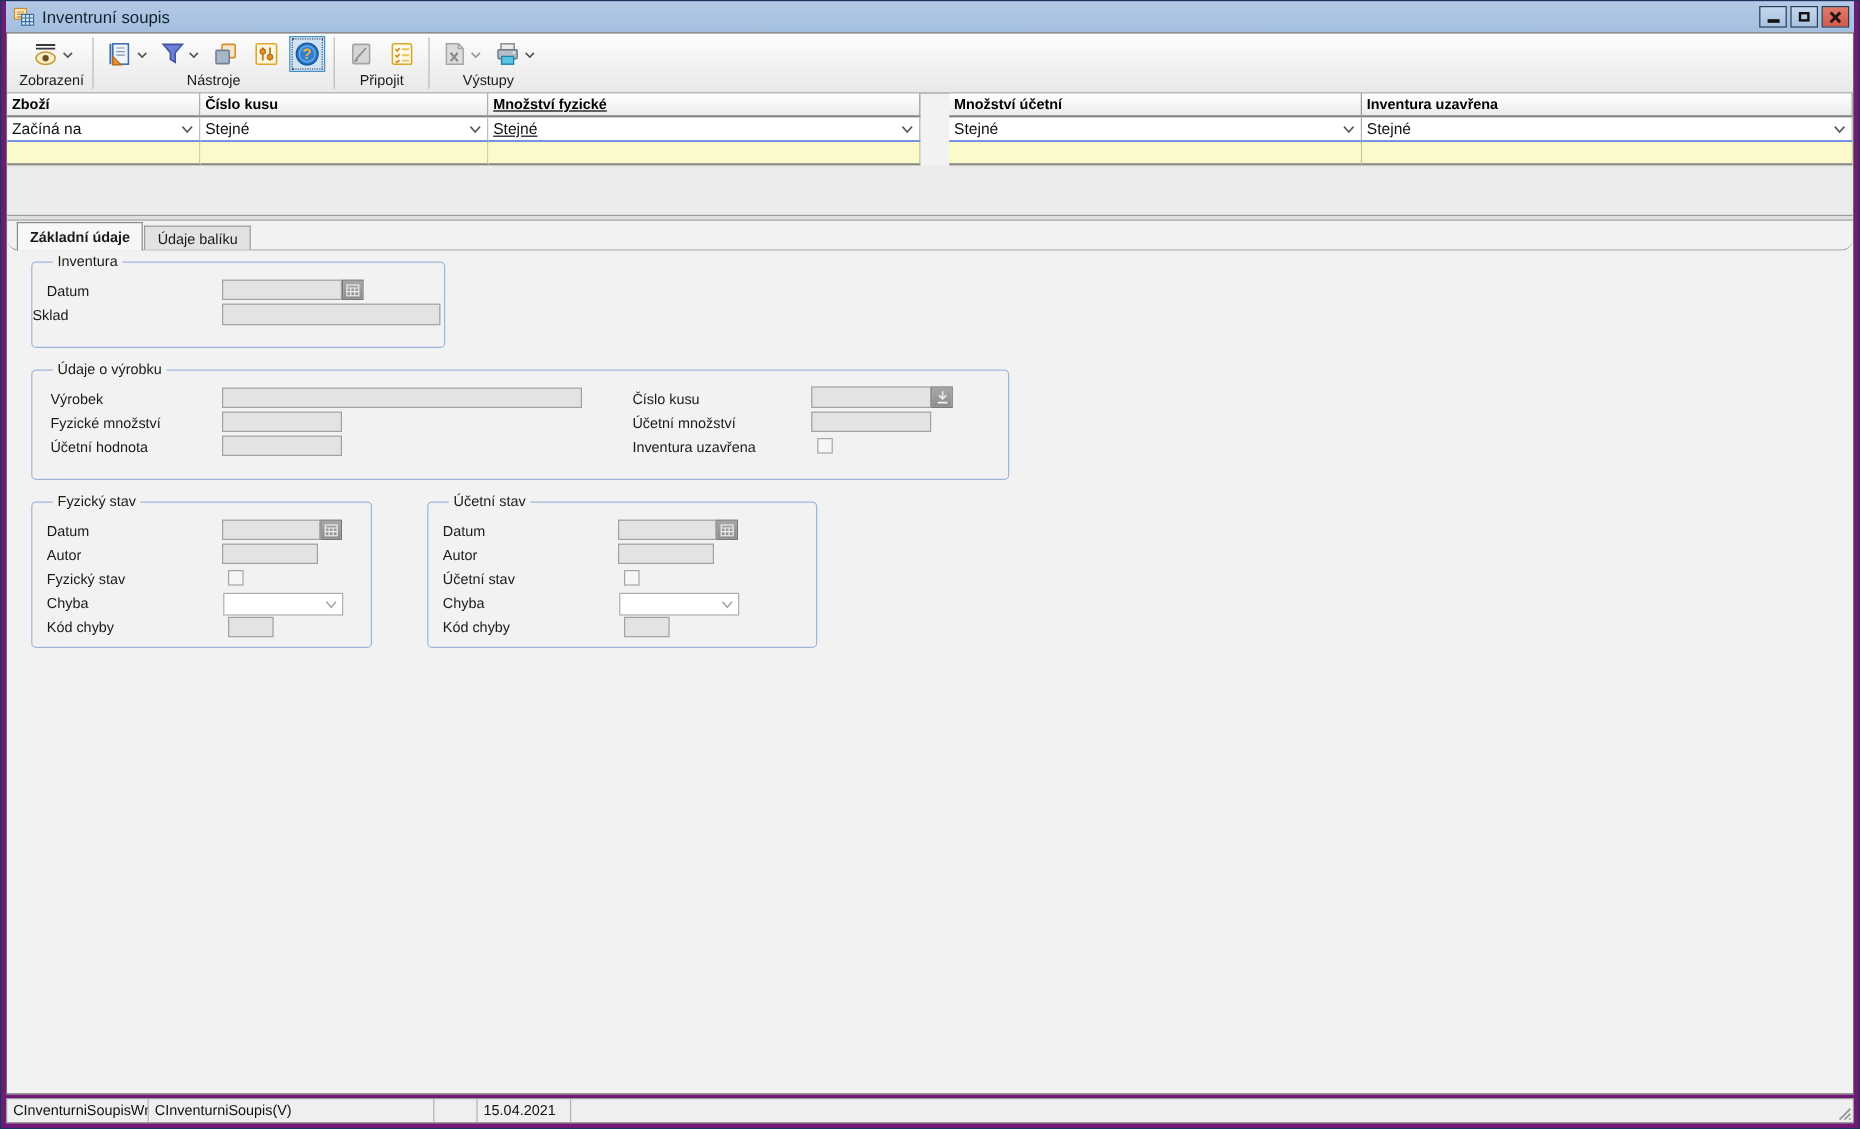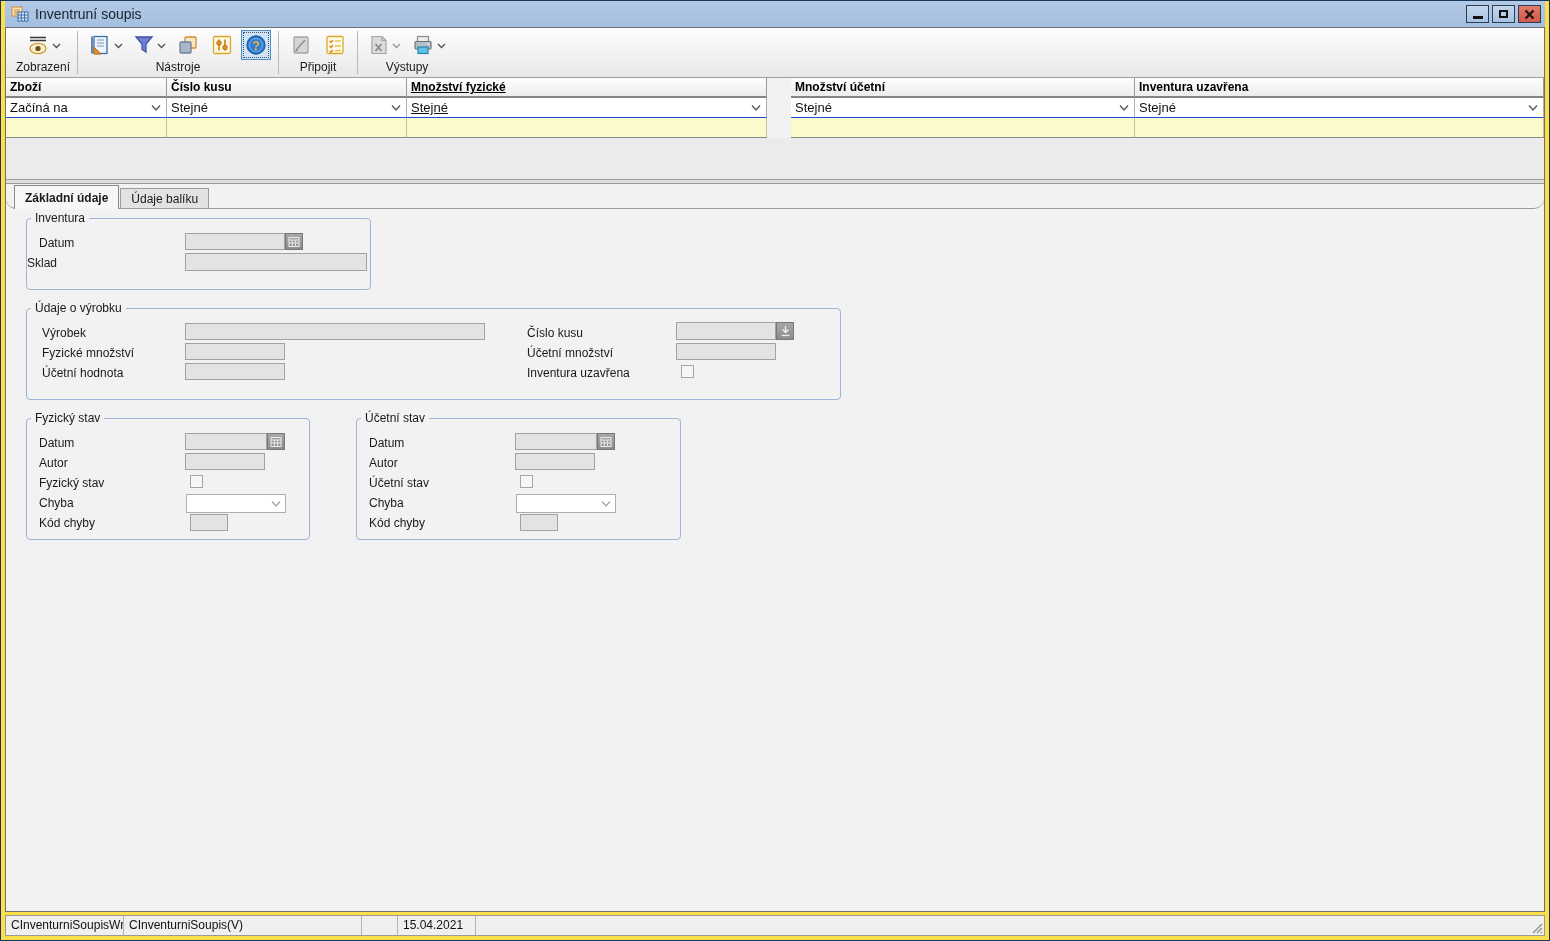--- a/index.html
+++ b/index.html
@@ -1,20 +1,20 @@
 <!DOCTYPE html>
 <html><head>
 <meta charset="utf-8">
 <style>
   * { margin:0; padding:0; box-sizing:border-box; }
   html,body { width:1550px; height:941px; font-family:"Liberation Sans", sans-serif; }
   .window{
     width:1550px; height:941px;
     border:1px solid #17375e;
-    background:#fde047;
+    background:#701a75;
     display:flex; flex-direction:column;
     padding:0 4px 4px 4px;
   }
   
   .titlebar{
     height:26px; flex:0 0 26px;
     display:flex; align-items:center;
     padding:0 4px 0 6px;
     background:linear-gradient(#b3c9e6,#a4bfdf);
   }
@@ -51,21 +51,21 @@
   .tb-icons{ flex:1; display:flex; align-items:center; gap:4px; }
   .tb-btn{ display:flex; align-items:center; gap:2px; padding:2px; border:1px solid transparent; }
   .tb-btn.highlight{
     border:1px solid #4a90c8; background:#cfe3f5;
     outline:1px dotted #44546a; outline-offset:-3px;
   }
   .tb-label{ font-size:12px; color:#1a1a1a; padding-bottom:2px; }
   .tb-sep{ width:1px; background:#b9b9b9; margin:3px 1px; }
   .chev{ width:9px; height:7px; }
   
-  .fg-row{ display:flex; }
+  .fg-row{ display:flex;align-items:center; }
   .c0{ width:161px; } .c1{ width:240px; } .c2{ width:360px;text-decoration:underline; } .c3{ width:344px;margin-left:24px; } .c4{ flex:1; }
   .fg-head{ flex:0 0 20px; }
   .fg-head .fg-cell{
     background:linear-gradient(#ffffff,#ececec);
     border-right:1px solid #9a9a9a;
     border-bottom:2px solid #848484;
     font-size:12px; font-weight:bold; color:#000;
     padding:2px 4px; overflow:hidden; white-space:nowrap;
   }
   .fg-ops{ flex:0 0 20px; }
@@ -106,21 +106,21 @@
     padding-top:5px; position:relative; top:1px;
     border-color:#8a8a8a;
   }
   .form-area{ flex:1; position:relative; background:#f2f2f2; }
   
   .groupbox{
     position:absolute;
     border:1px solid #9cb6d8; border-radius:4px;
   }
   .gb-title{
-    position:absolute; top:-8px; left:4px;
+    position:absolute; top:-8px; left:17px;
     background:#f2f2f2; padding:0 4px;
     font-size:12px; color:#1a1a1a; white-space:nowrap;
   }
   .flabel{ position:absolute; font-size:12px; color:#1a1a1a; white-space:nowrap; }
   .dfield{
     position:absolute; height:17px;
     background:#e3e3e3; border:1px solid #a2a2a2;
     font-size:12px; padding:0 3px;
   }
   .sqbtn{

